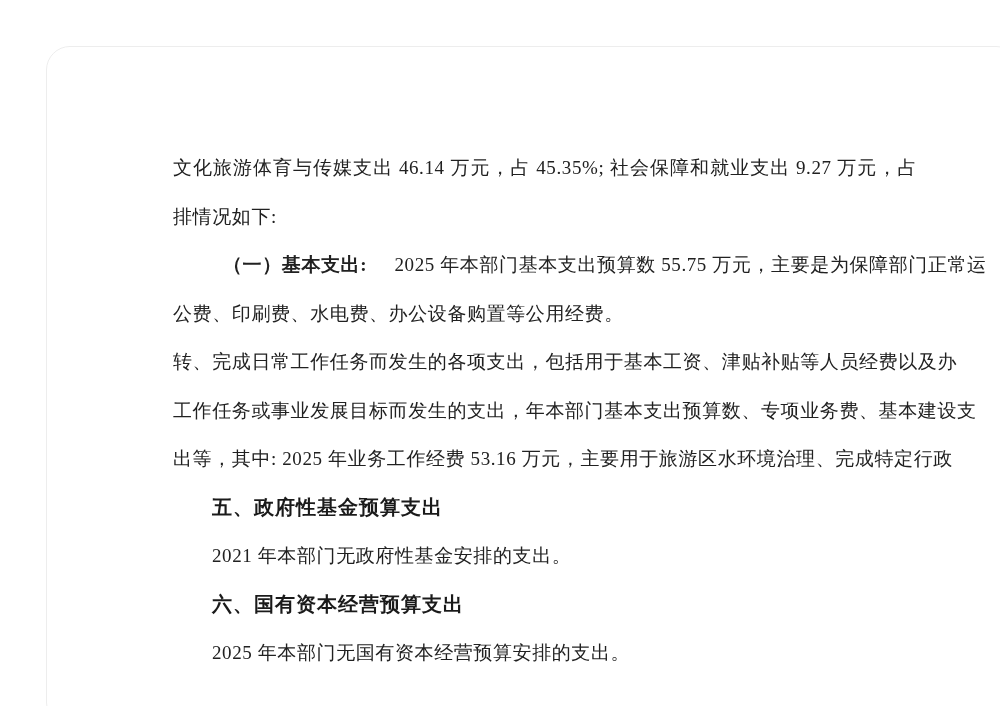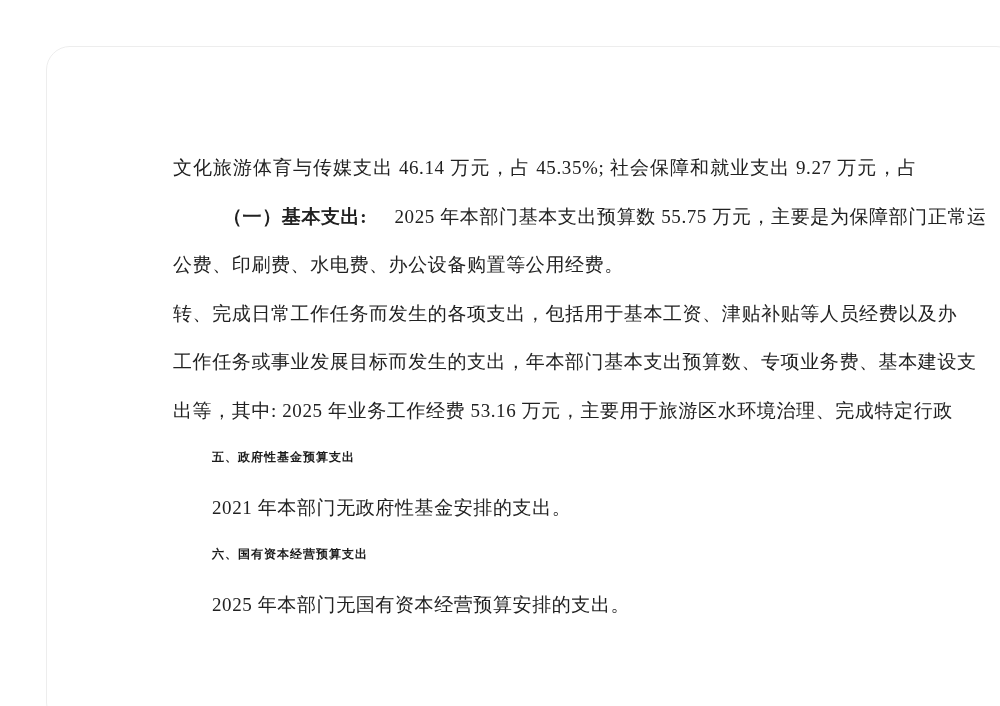--- a/index.html
+++ b/index.html
@@ -38,36 +38,37 @@
   }
   
   .fill {
     text-align: justify;
     text-align-last: justify;
   }
   
   .indent { padding-left: 39px; font-family: Liberation Serif, serif; }
   .bold-head { font-weight: bold; }
   .heading {
-    font-family: Liberation Mono, monospace;
+    font-family: Liberation Sans, sans-serif;
     font-weight: 700;
-    font-size: 12px;
+    font-size: 20px;
     letter-spacing: 1px;
     color: #1a1a1a;
   }
 </style>
 </head>
 <body>
 
 <div class="page">
   <div class="page-border"></div>
 
   <main class="content">
 
     <div class="line fill">文化旅游体育与传媒支出 46.14 万元，占 45.35%; 社会保障和就业支出 9.27 万元，占</div>
+    <div class="line">排情况如下:</div>
 
     <div class="line fill indent"><span class="bold-head">（一）基本支出:</span><span> 2025 年本部门基本支出预算数 55.75 万元，主要是为保障部门正常运</span></div>
     <div class="line">公费、印刷费、水电费、办公设备购置等公用经费。</div>
     <div class="line fill">转、完成日常工作任务而发生的各项支出，包括用于基本工资、津贴补贴等人员经费以及办</div>
 
     <div class="line fill">工作任务或事业发展目标而发生的支出，年本部门基本支出预算数、专项业务费、基本建设支</div>
     <div class="line fill">出等，其中: 2025 年业务工作经费 53.16 万元，主要用于旅游区水环境治理、完成特定行政</div>
 
     <div class="line heading indent">五、政府性基金预算支出</div>
     <div class="line indent">2021 年本部门无政府性基金安排的支出。</div>

